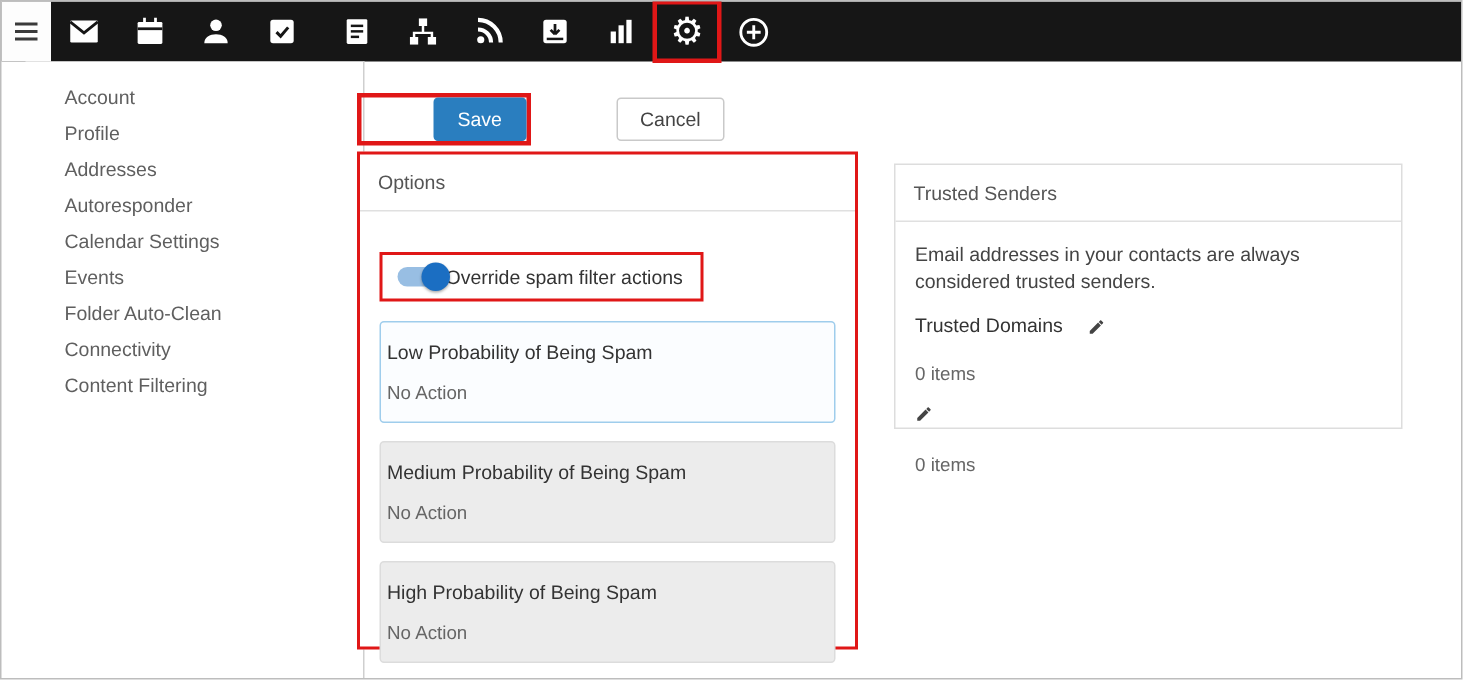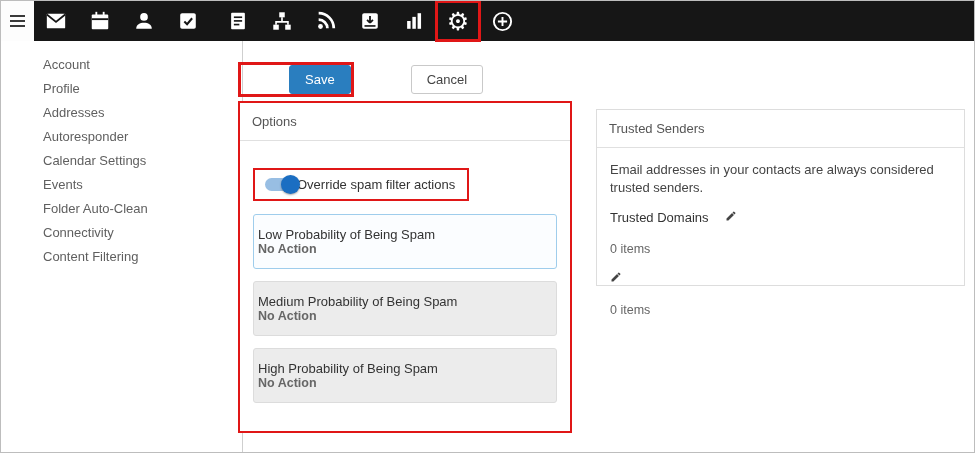--- a/index.html
+++ b/index.html
@@ -34,39 +34,39 @@
   .annot-wrap{display:inline-block;border:3px solid var(--annotation-red);}
   .btn{font-family:"Liberation Sans",sans-serif;font-size:13px;padding:6px 15px;border-radius:3px;cursor:pointer;margin-left:48px;}
   .btn-save{background:var(--accent-blue);color:#fff;border:1px solid var(--accent-blue);}
   .btn-cancel{background:#fff;color:#444;border:1px solid #c9c9c9;}
 
   
   .panel{position:absolute;background:#fff;border:1px solid #ddd;}
   .panel-header{font-size:13px;color:#555;padding:11px 12px;border-bottom:1px solid #e0e0e0;}
   .panel-body{padding:13px 13px;}
   .options-panel{left:237px;top:100px;width:334px;height:332px;border:2px solid var(--annotation-red);}
-  .trusted-panel{left:595px;top:108px;width:369px;height:177px;}
+  .trusted-panel{left:595px;top:108px;width:339px;height:177px;}
 
   
   .toggle-row{display:inline-flex;align-items:center;gap:0;border:2px solid var(--annotation-red);padding:7px 12px 7px 10px;margin:14px 0 13px 0;}
   .switch{position:relative;width:32px;height:13px;border-radius:7px;background:rgba(27,110,194,.45);cursor:pointer;flex:0 0 auto;}
   .switch .thumb{position:absolute;right:-3px;top:-3px;width:19px;height:19px;border-radius:50%;background:var(--toggle-blue);box-shadow:0 1px 2px rgba(0,0,0,.35);}
   .toggle-label{font-size:13px;color:#333;}
 
   
   .card{border-radius:3px;padding:12px 4px;margin-bottom:12px;cursor:pointer;}
   .card-low{background:#fbfdff;border:1px solid #9fcdec;}
   .card-mid,.card-high{background:#ececec;border:1px solid #dcdcdc;}
   .card-title{font-size:13px;color:#333;}
-  .card-action{font-size:12.5px;color:#666;margin-top:0;font-weight:bold;}
+  .card-action{font-size:12.5px;color:#666;margin-top:13px;}
 
   
   .trusted-desc{font-size:13px;color:#444;line-height:1.35;margin-bottom:12px;}
   .trusted-section{margin-bottom:13px;}
-  .trusted-label{font-size:13px;color:#333;display:inline-flex;align-items:flex-start;gap:16px;}
+  .trusted-label{font-size:13px;color:#333;display:inline-flex;align-items:flex-end;gap:16px;}
   .trusted-label svg{display:inline-block;}
   .trusted-count{font-size:12.5px;color:#666;margin-top:16px;}
 </style>
 </head>
 <body>
 
 <div class="topbar">
   <div class="hamburger-zone">
       <i></i>
       <i></i>

